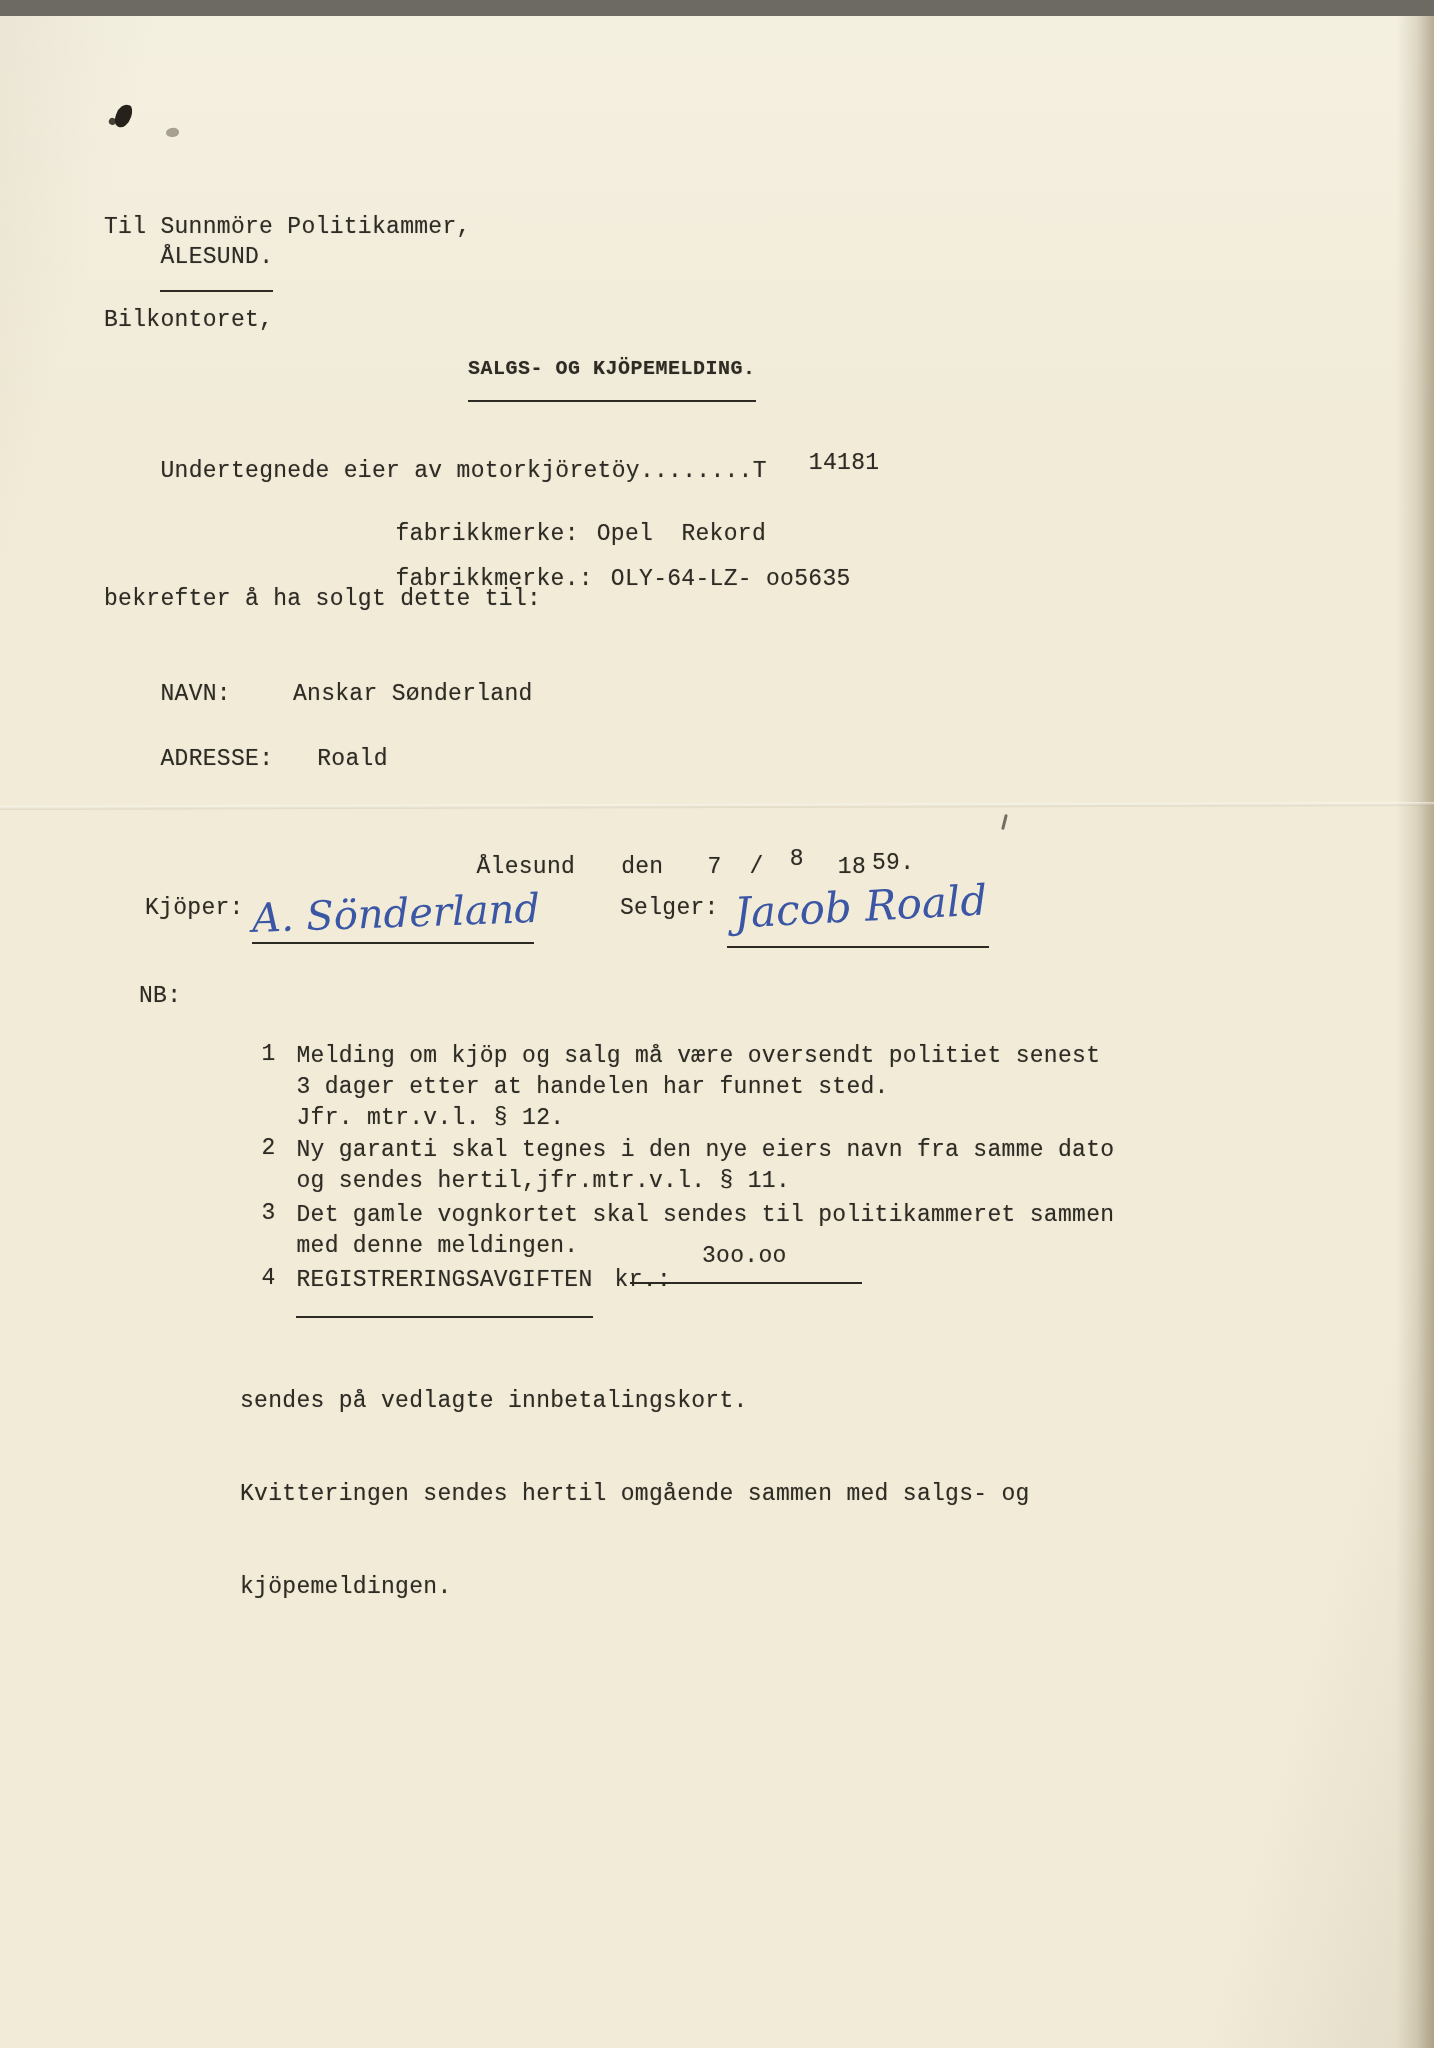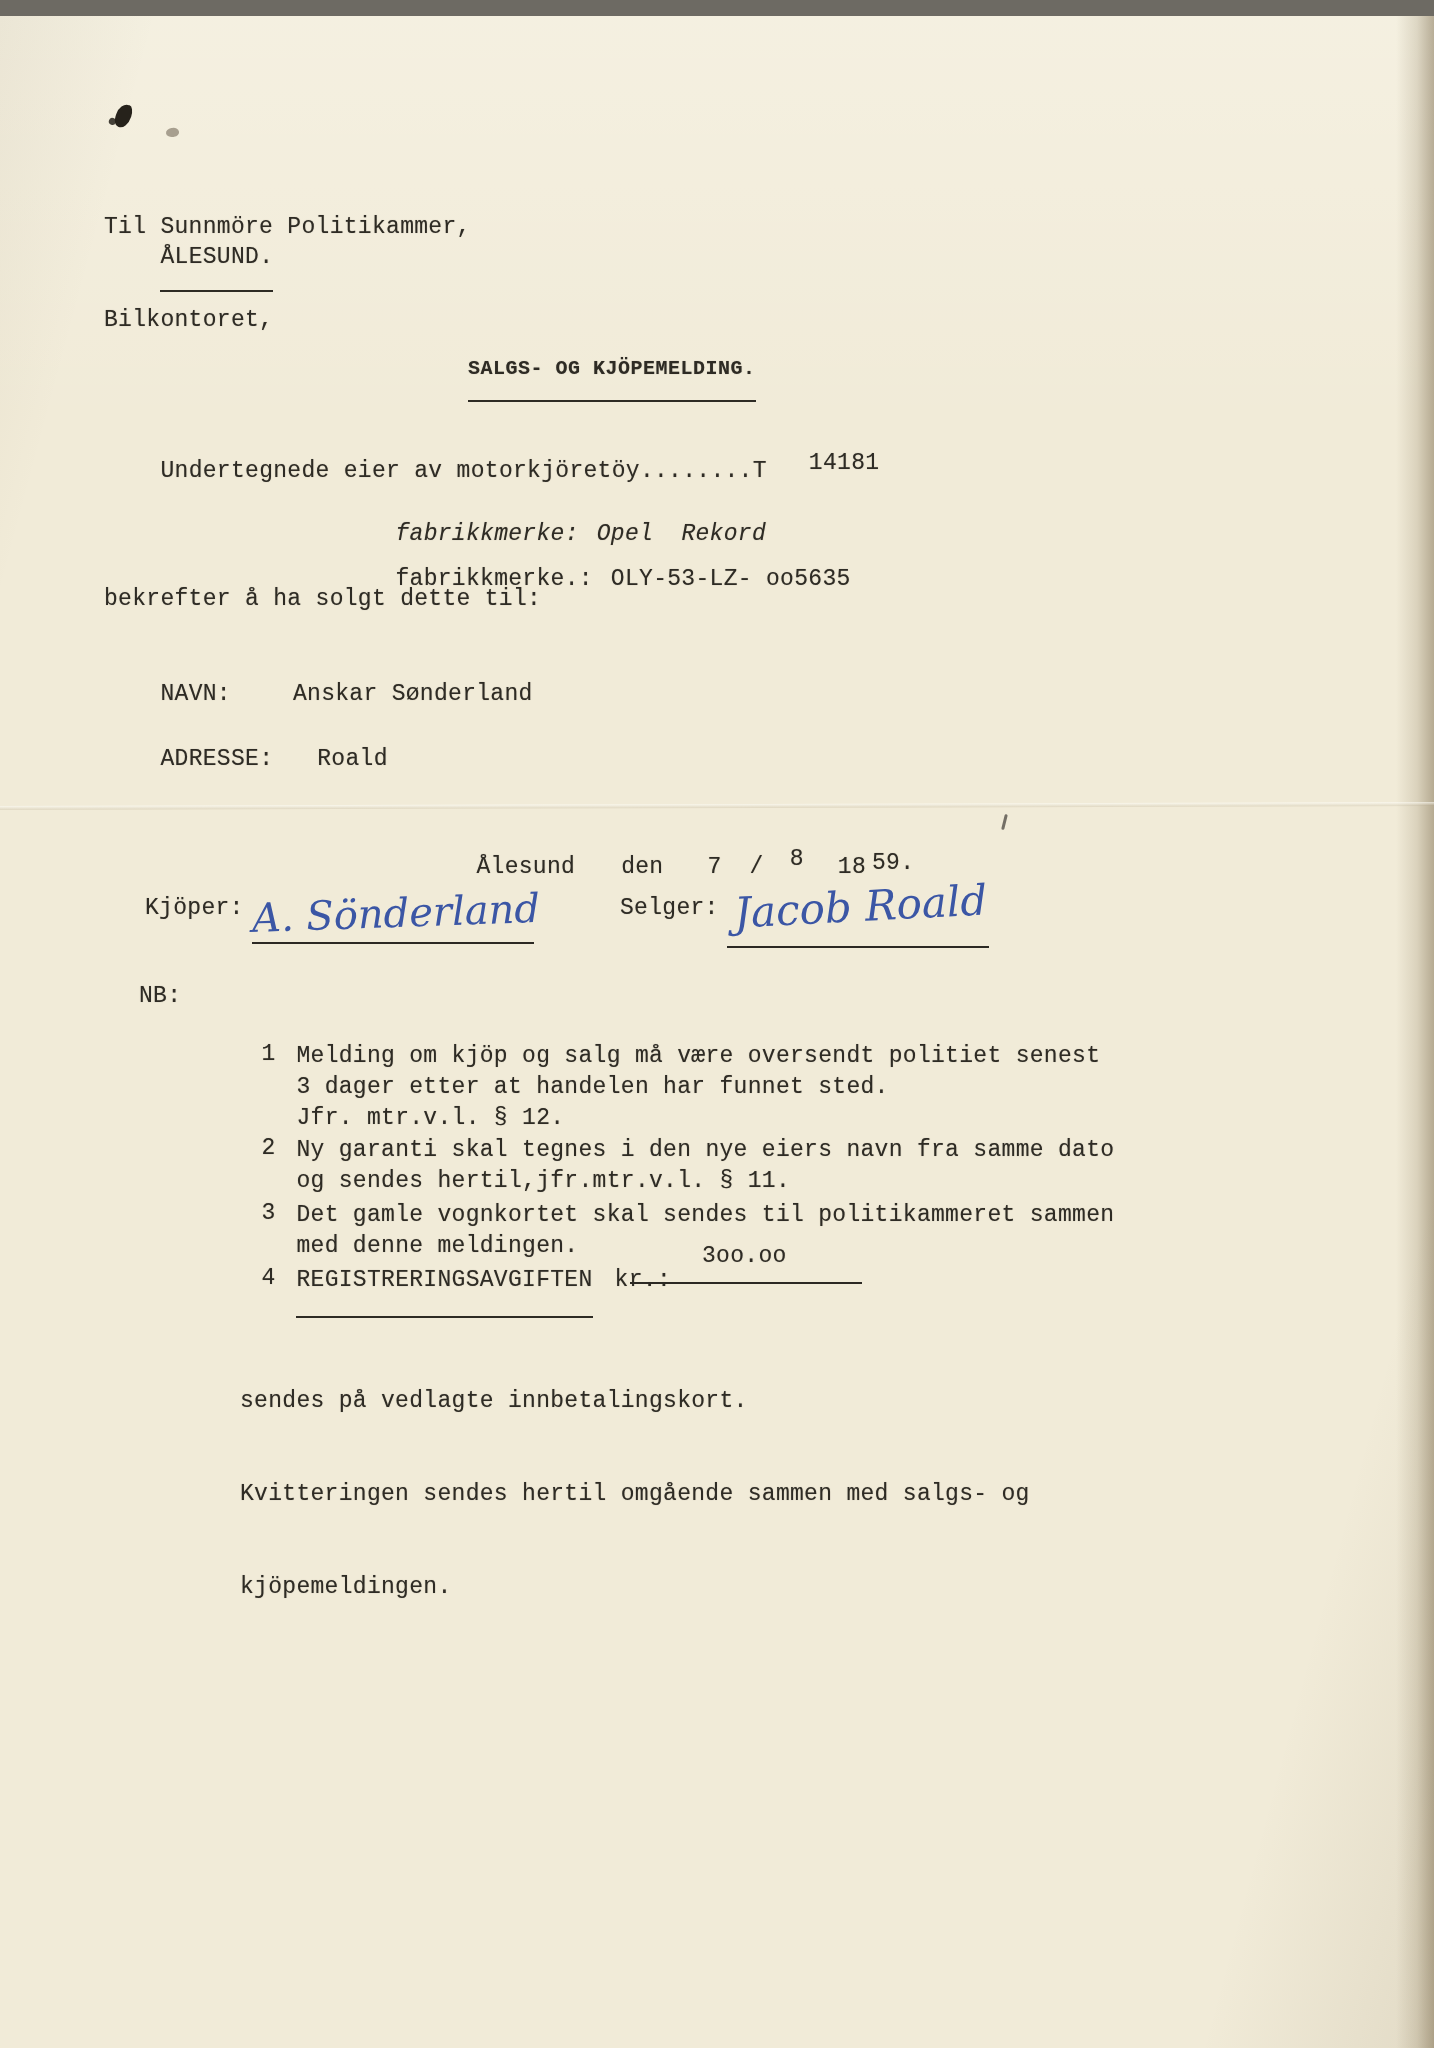--- a/index.html
+++ b/index.html
@@ -35,21 +35,21 @@
     border-radius:50% 50% 45% 55%; opacity:.75; transform:rotate(-10deg); }
   .pen-tick { position:absolute; left:1003px; top:798px; width:3px; height:16px; background:#55504a;
     transform:rotate(14deg); border-radius:2px; opacity:.8; }
 
   
   .pos-recipient { left:104px; top:134px; line-height:31px; }
   .pos-city      { left:104px; top:202px; }
   .pos-title     { left:418px; top:318px; font-size:20px; font-weight:600; letter-spacing:0.5px; }
   .pos-owner     { left:104px; top:416px; }
   .reg-no        { margin-left:42px; position:relative; top:-8px; }
-  .pos-brand     { left:339px; top:479px;font-style:italic; }
+  .pos-brand     { left:339px; top:479px; }
   .pos-chassis   { left:339px; top:524px; }
   .f-value       { margin-left:18px; }
   .pos-confirm   { left:104px; top:570px; }
   .pos-name      { left:104px; top:639px; }
   .name-value    { margin-left:62px; }
   .pos-address   { left:104px; top:704px; }
   .addr-value    { margin-left:44px; }
 
   .pos-dateline  { left:420px; top:812px; }
   .d-den  { margin-left:46px; }
@@ -109,21 +109,21 @@
 
   <div class="abs typed pos-owner">
     <span>Undertegnede eier av motorkjöretöy........T</span><span class="reg-no">14181</span>
   </div>
 
   <div class="abs typed pos-brand">
     <span>fabrikkmerke:</span><span class="f-value">Opel  Rekord</span>
   </div>
 
   <div class="abs typed pos-chassis">
-    <span>fabrikkmerke.:</span><span class="f-value">OLY-53-LZ- oo5635</span>
+    <span>fabrikkmerke.:</span><span class="f-value">OLY-64-LZ- oo5635</span>
   </div>
 
   <div class="abs typed pos-confirm">bekrefter å ha solgt dette til:</div>
 
   <div class="abs typed pos-address">
     <span>ADRESSE:</span><span class="addr-value">Roald</span>
   </div>
 
   <div class="abs typed pos-name">
     <span>NAVN:</span><span class="name-value">Anskar Sønderland</span>

